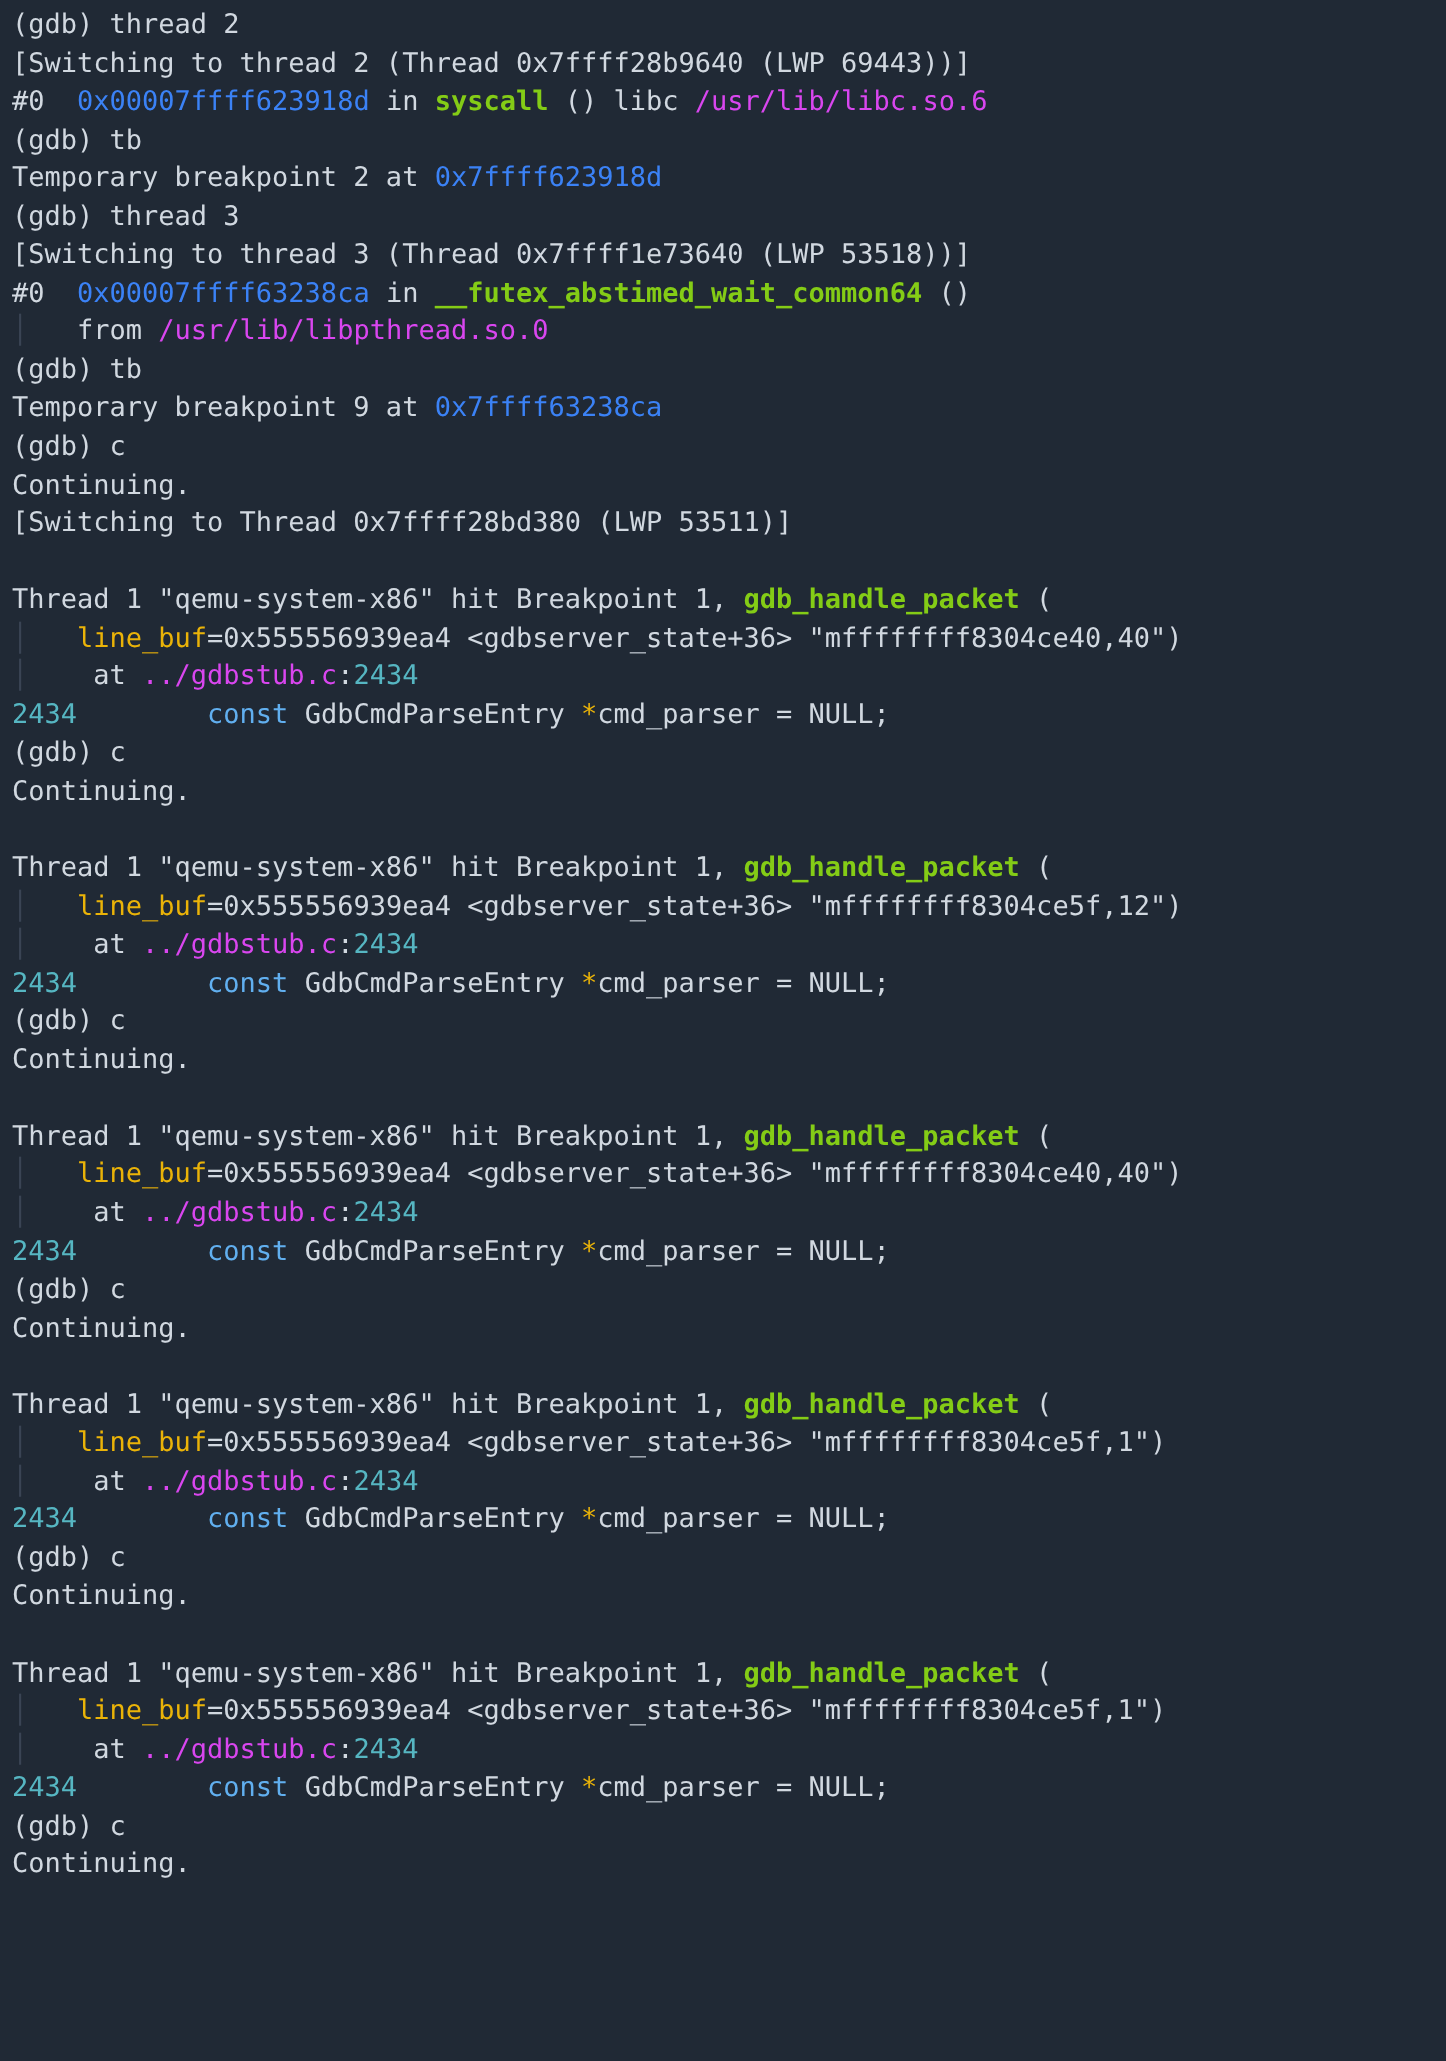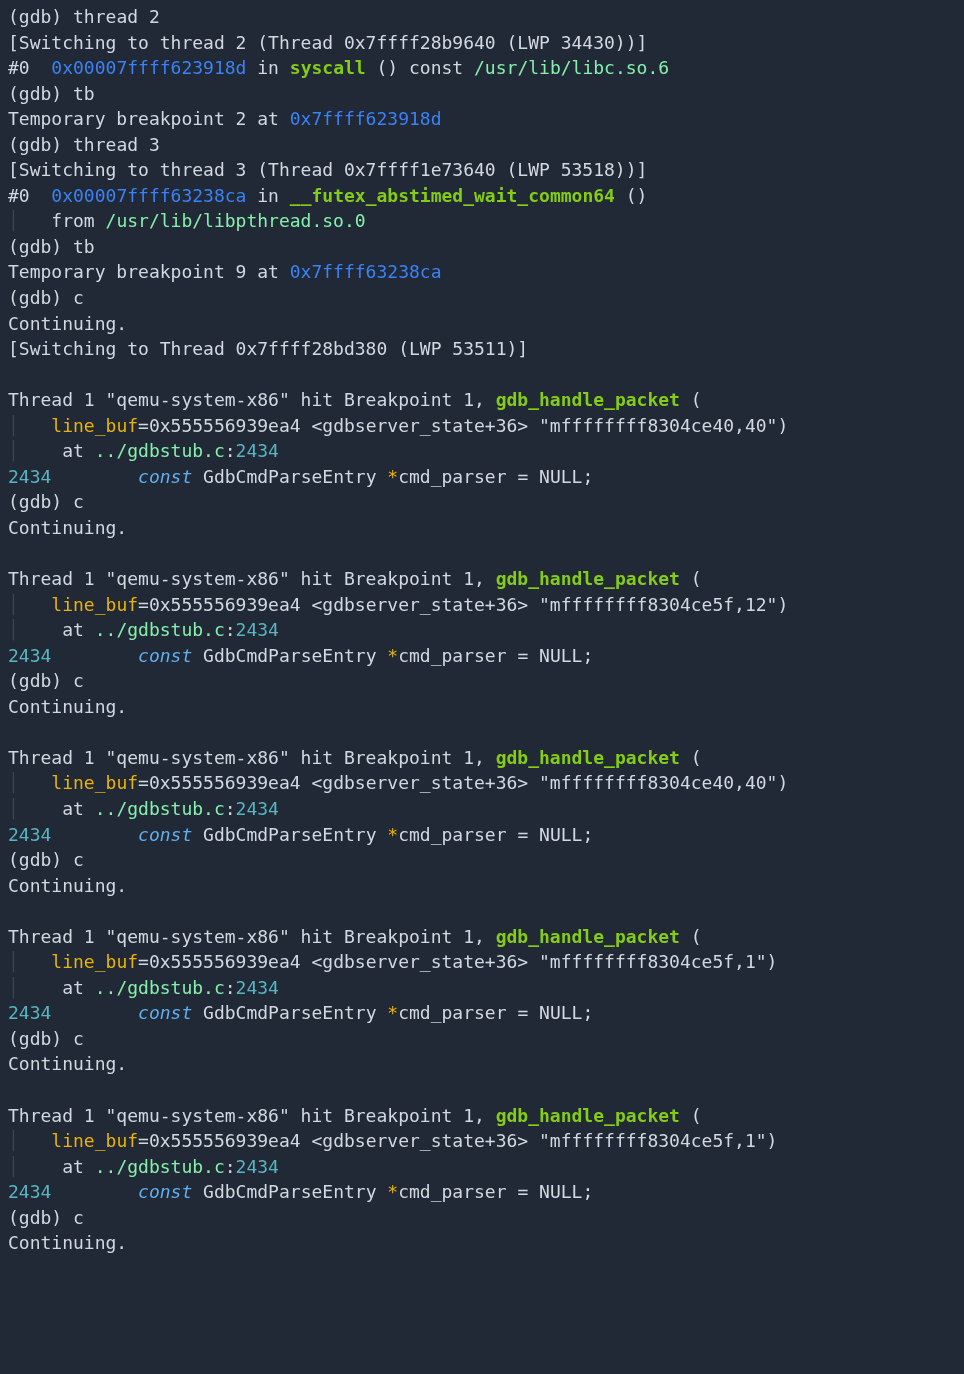--- a/index.html
+++ b/index.html
@@ -14,32 +14,32 @@
   }
   pre.terminal {
     margin: 0;
     padding: 4px 8px 8px 8px;
     white-space: pre;
     font-family: inherit;
   }
   .w   { color: #d1d8e0; }
   .blu { color: #3b82f6; }
   .fn  { color: #84cc16; font-weight: bold; }
-  .pth { color: #86efac; }
+  .pth { color: #d946ef; }
   .num { color: #56b6c2; margin-top: 16px; }
-  .kw  { color: #61afef; font-style: italic; }
+  .kw  { color: #61afef; }
   .ptr { color: #eab308; }
   .guide { color: #3a4454; }
 </style>
 </head>
 <body>
 
 <pre class="terminal"><span>(gdb) </span><span>thread 2</span>
-<span>[Switching to thread 2 (Thread 0x7ffff28b9640 (LWP 34430))]</span>
-<span class="w">#0  </span><span class="blu">0x00007ffff623918d</span><span> in </span><span class="fn">syscall</span><span> () const </span><span class="pth">/usr/lib/libc.so.6</span>
+<span>[Switching to thread 2 (Thread 0x7ffff28b9640 (LWP 69443))]</span>
+<span class="w">#0  </span><span class="blu">0x00007ffff623918d</span><span> in </span><span class="fn">syscall</span><span> () libc </span><span class="pth">/usr/lib/libc.so.6</span>
 <span>(gdb) </span><span>tb</span>
 <span>Temporary breakpoint 2 at </span><span class="blu">0x7ffff623918d</span>
 <span>(gdb) </span><span>thread 3</span>
 <span>[Switching to thread 3 (Thread 0x7ffff1e73640 (LWP 53518))]</span>
 <span class="w">#0  </span><span class="blu">0x00007ffff63238ca</span><span> in </span><span class="fn">__futex_abstimed_wait_common64</span><span> ()</span>
 <span class="guide">│</span><span>   from </span><span class="pth">/usr/lib/libpthread.so.0</span>
 <span>(gdb) </span><span>tb</span>
 <span>Temporary breakpoint 9 at </span><span class="blu">0x7ffff63238ca</span>
 <span>(gdb) </span><span>c</span>
 <span>Continuing.</span>

